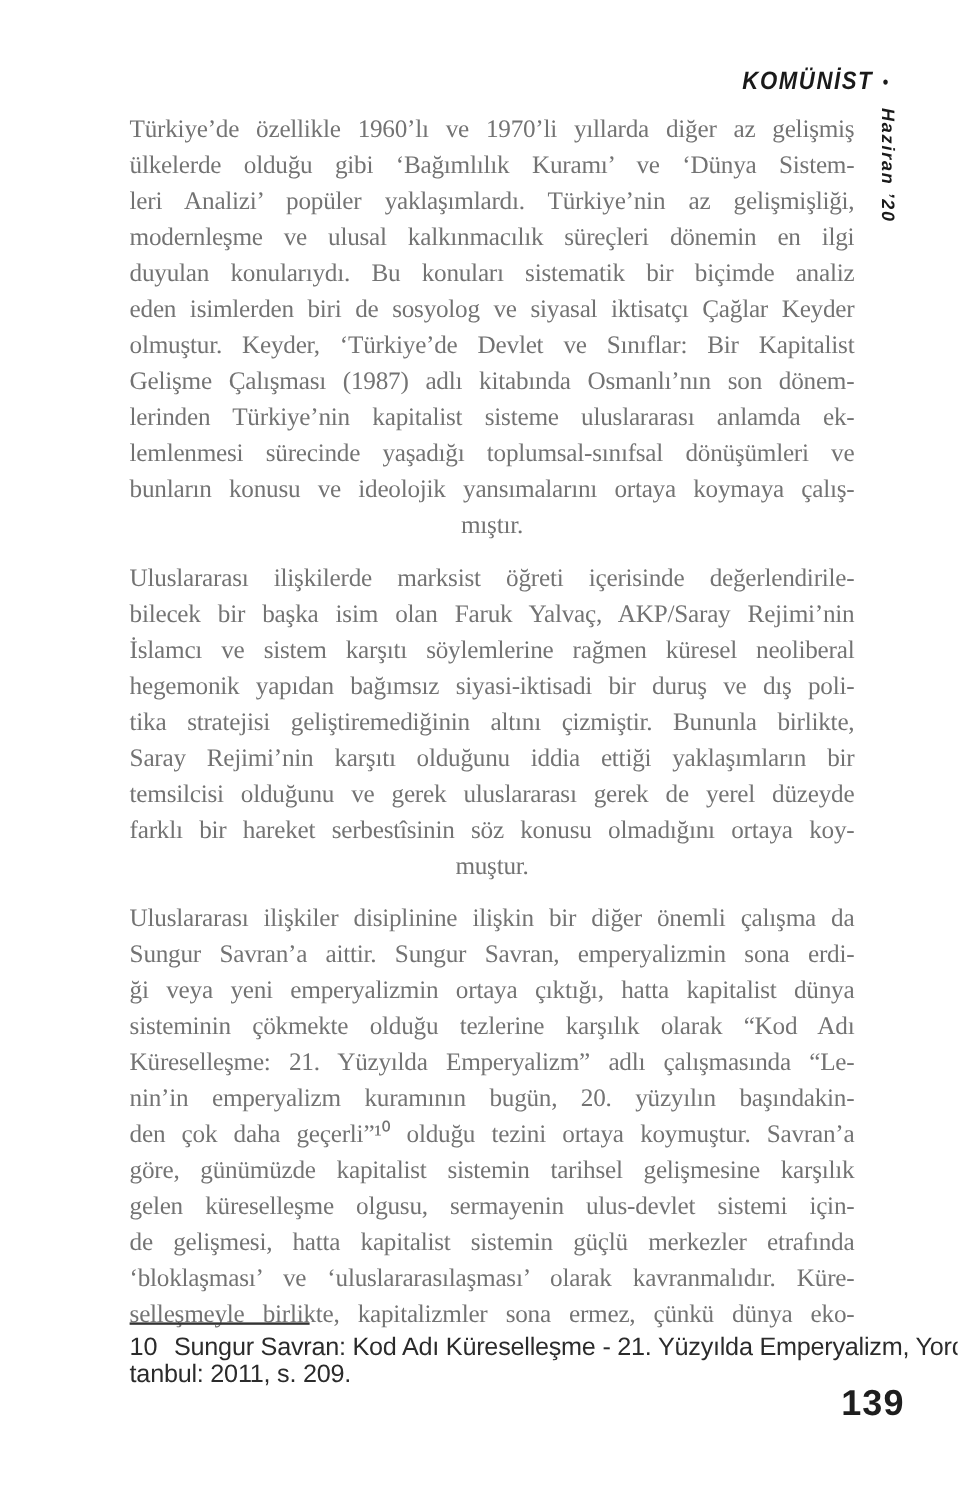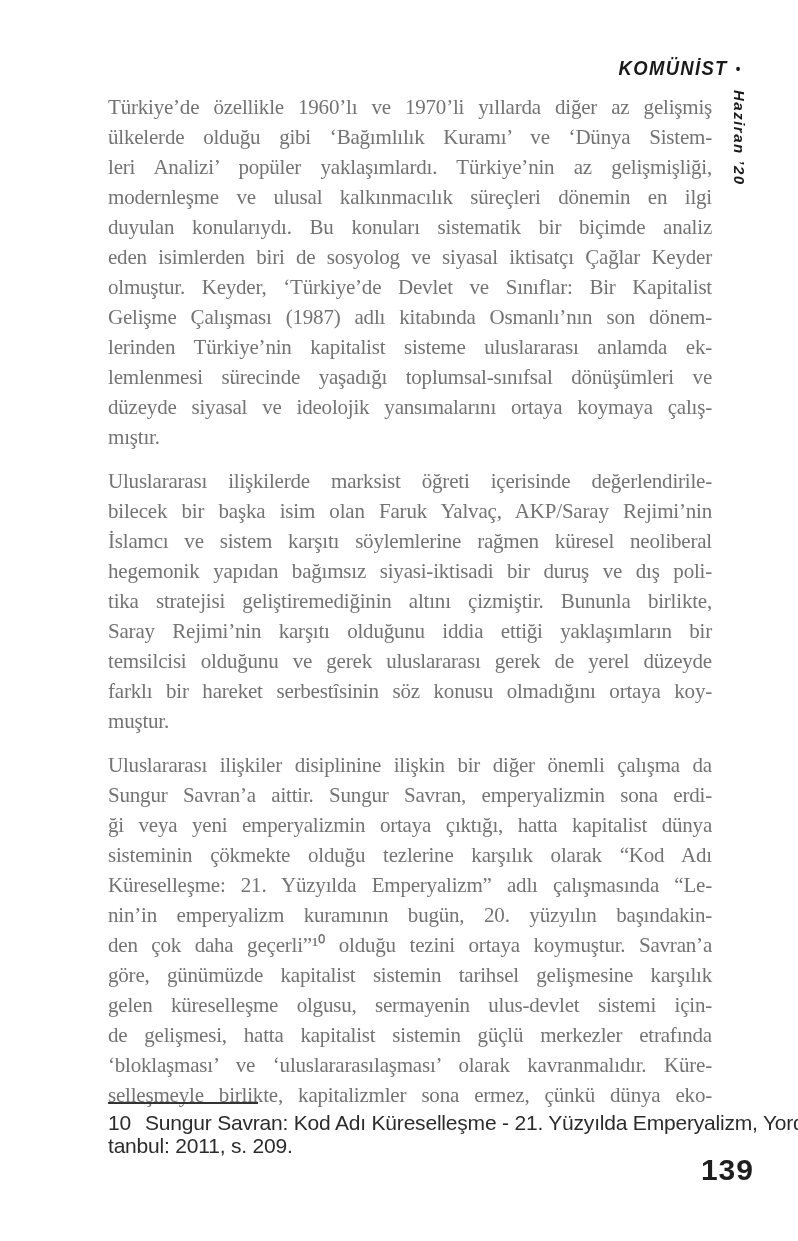--- a/index.html
+++ b/index.html
@@ -60,21 +60,21 @@
     left: 108px;
     top: 92px;
     width: 604px;
     font-size: 21px;
     line-height: 30px;
     letter-spacing: -0.2px;
     color: #737373;
   }
   .para + .para { margin-top: 14px; }
   .jline { text-align: justify; text-align-last: justify; }
-  .lline { text-align: left; }
+  .lline { text-align: center; }
 
   
   .footnote {
     position: absolute;
     left: 108px;
     top: 1102px;
     width: 620px;
     font-family: "Liberation Sans", sans-serif;
     font-size: 21px;
     line-height: 23px;
@@ -117,21 +117,21 @@
     <div class="jline">Türkiye’de özellikle 1960’lı ve 1970’li yıllarda diğer az gelişmiş</div>
     <div class="jline">ülkelerde olduğu gibi ‘Bağımlılık Kuramı’ ve ‘Dünya Sistem-</div>
     <div class="jline">leri Analizi’ popüler yaklaşımlardı. Türkiye’nin az gelişmişliği,</div>
     <div class="jline">modernleşme ve ulusal kalkınmacılık süreçleri dönemin en ilgi</div>
     <div class="jline">duyulan konularıydı. Bu konuları sistematik bir biçimde analiz</div>
     <div class="jline">eden isimlerden biri de sosyolog ve siyasal iktisatçı Çağlar Keyder</div>
     <div class="jline">olmuştur. Keyder, ‘Türkiye’de Devlet ve Sınıflar: Bir Kapitalist</div>
     <div class="jline">Gelişme Çalışması (1987) adlı kitabında Osmanlı’nın son dönem-</div>
     <div class="jline">lerinden Türkiye’nin kapitalist sisteme uluslararası anlamda ek-</div>
     <div class="jline">lemlenmesi sürecinde yaşadığı toplumsal-sınıfsal dönüşümleri ve</div>
-    <div class="jline">düzeyde siyasal ve ideolojik yansımalarını ortaya koymaya çalış-</div>
+    <div class="jline">bunların konusu ve ideolojik yansımalarını ortaya koymaya çalış-</div>
     <div class="lline">mıştır.</div>
   </div>
   <div class="para">
     <div class="jline">Uluslararası ilişkilerde marksist öğreti içerisinde değerlendirile-</div>
     <div class="jline">bilecek bir başka isim olan Faruk Yalvaç, AKP/Saray Rejimi’nin</div>
     <div class="jline">İslamcı ve sistem karşıtı söylemlerine rağmen küresel neoliberal</div>
     <div class="jline">hegemonik yapıdan bağımsız siyasi-iktisadi bir duruş ve dış poli-</div>
     <div class="jline">tika stratejisi geliştiremediğinin altını çizmiştir. Bununla birlikte,</div>
     <div class="jline">Saray Rejimi’nin karşıtı olduğunu iddia ettiği yaklaşımların bir</div>
     <div class="jline">temsilcisi olduğunu ve gerek uluslararası gerek de yerel düzeyde</div>

